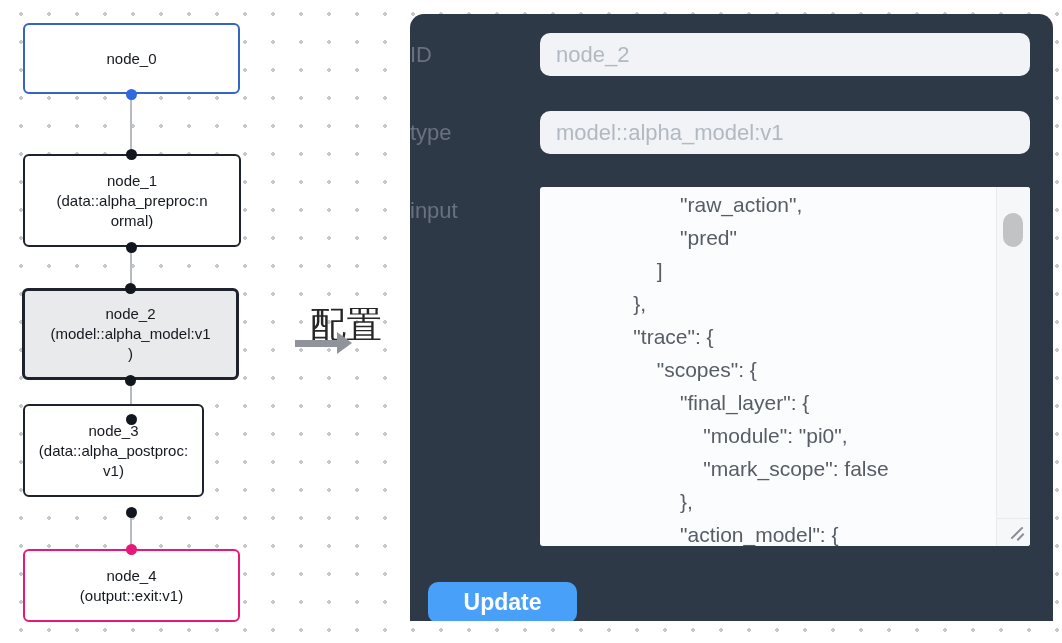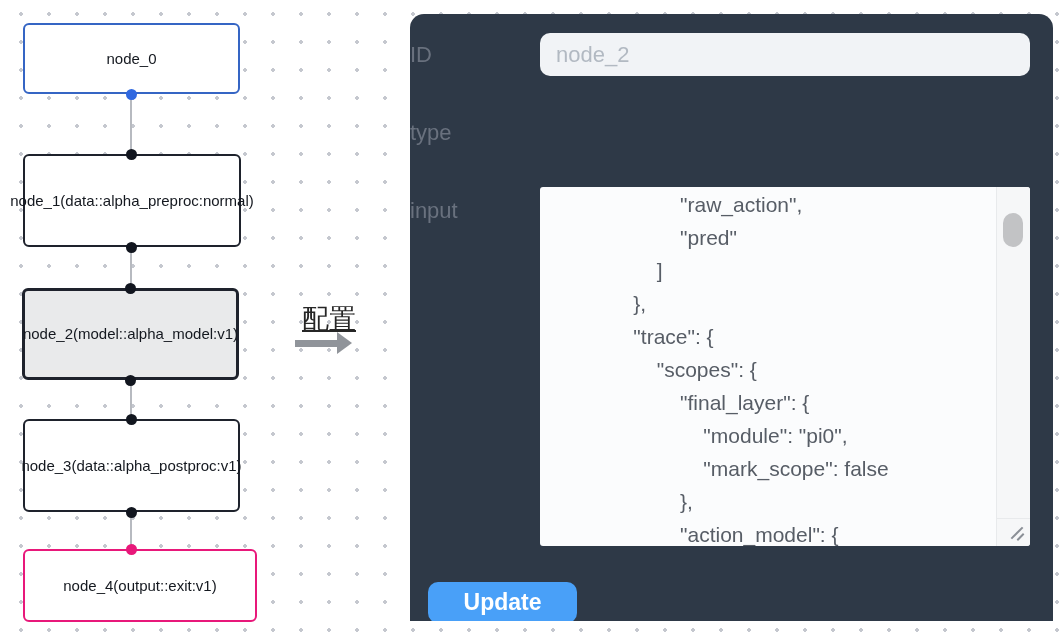--- a/index.html
+++ b/index.html
@@ -10,40 +10,40 @@
   .canvas {
     position: absolute; inset: 0;
     background-image: radial-gradient(circle, #c5c8cf 1.6px, rgba(0,0,0,0) 1.9px);
     background-size: 28px 28px;
     background-position: 7px 0px;
   }
 
   
   .node {
     position: absolute; background: #ffffff; border: 2px solid #1e222c;
-    border-radius: 6px; display: flex; flex-direction: row;
+    border-radius: 6px; display: flex; flex-direction: column;
     align-items: center; justify-content: center; text-align: left;
     font-size: 15px; line-height: 20px; color: #14181f; z-index: 2;
   }
   .n0 { left: 23px; top: 23px;  width: 217px; height: 71px; border-color: #3565c4; }
   .n1 { left: 23px; top: 154px; width: 218px; height: 93px; }
   .n2 { left: 22px; top: 288px; width: 217px; height: 92px; border-width: 3px; background: #e9eaeb; }
-  .n3 { left: 23px; top: 419px; width: 217px; height: 93px; }
-  .n4 { left: 23px; top: 549px; width: 234px; height: 73px; border-color: #e8187a; }
+  .n3 { left: 23px; top: 404px; width: 181px; height: 93px; }
+  .n4 { left: 23px; top: 549px; width: 217px; height: 73px; border-color: #e8187a; }
 
   .edge { position: absolute; left: 130px; width: 2px; background: #b7bac0; z-index: 1; }
   .e01 { top: 94px;  height: 60px; }
   .e12 { top: 247px; height: 41px; }
   .e23 { top: 380px; height: 39px; }
   .e34 { top: 512px; height: 37px; }
 
   .port { position: absolute; width: 11px; height: 11px; border-radius: 50%; background: #12161f; z-index: 3; }
 
   
-  .cfg-label { position: absolute; left: 302px; top: 301px; font-size: 27px; color: #262626; z-index: 2; text-decoration: underline; }
+  .cfg-label { position: absolute; left: 310px; top: 301px; font-size: 36px; color: #262626; z-index: 2; }
   .arrow { position: absolute; left: 295px; top: 332px; width: 60px; height: 24px; z-index: 2; }
   .arrow .shaft { position: absolute; left: 0; top: 8px; width: 42px; height: 7px; background: #90949a; }
   .arrow .head { position: absolute; left: 42px; top: 0; width: 0; height: 0;
     border-left: 15px solid #90949a; border-top: 11.5px solid transparent; border-bottom: 11.5px solid transparent; }
 
   
   .panel {
     position: absolute; left: 410px; top: 14px; width: 643px; height: 607px;
     background: #2e3947; border-radius: 14px 14px 0 0; overflow: hidden; z-index: 4;
   }
@@ -133,20 +133,21 @@
   <div class="cfg-label">配置</div>
   <div class="arrow">
     <span class="shaft"></span>
     <span class="head"></span>
   </div>
 
   <div class="panel">
     <div class="f-label lbl-id">ID</div>
     <input class="f-input in-id" value="node_2" style="">
     <div class="f-label lbl-type">type</div>
+    <input class="f-input in-type" value="model::alpha_model:v1" style="">
     <div class="f-label lbl-config">input</div>
 
     <div class="config-box">
       <div class="config-text">                        "raw_action",
                         "pred"
                     ]
                 },
                 "trace": {
                     "scopes": {
                         "final_layer": {

